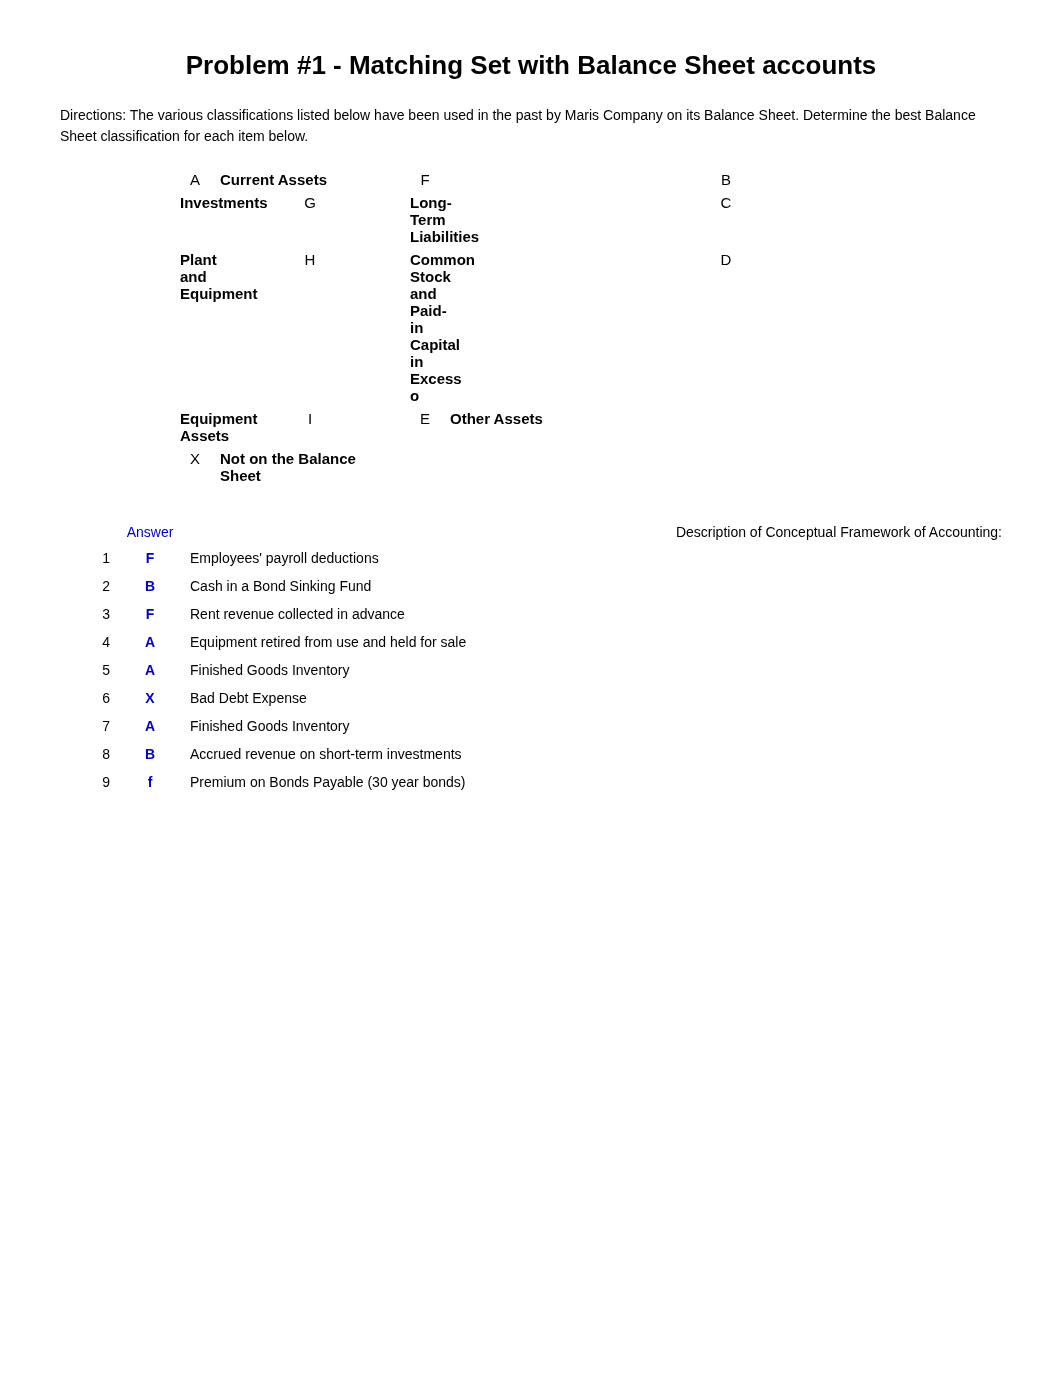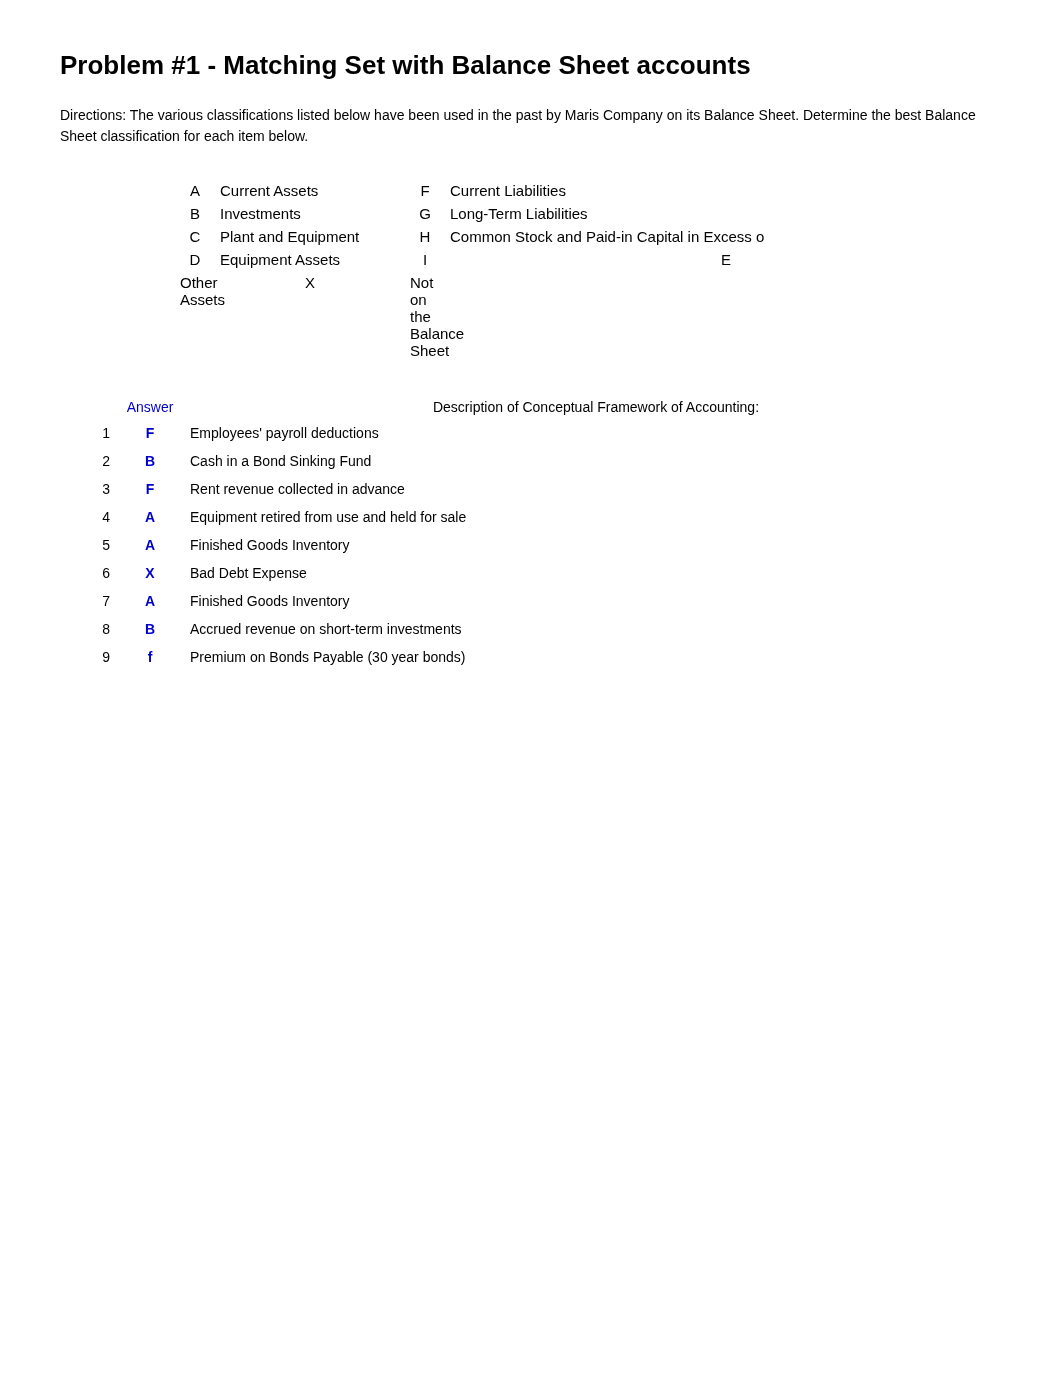--- a/index.html
+++ b/index.html
@@ -14,53 +14,54 @@
       color: #000;
       background: #fff;
       padding: 50px 60px;
       max-width: 1062px;
     }
 
     .page-title {
       font-size: 26px;
       font-weight: bold;
       margin-bottom: 24px;
+      text-align: center;
     }
 
     .directions {
       font-size: 14px;
-      margin-bottom: 35px;
+      margin-bottom: 24px;
       line-height: 1.5;
     }
 
     .classifications {
       display: grid;
       grid-template-columns: 30px 180px 30px 1fr;
       gap: 6px 10px;
       margin-left: 120px;
       margin-bottom: 36px;
     }
 
     .class-letter {
       font-weight: normal;
       text-align: center;
     }
 
     .class-label {
-      font-weight: normal;
+      font-weight: bold;
     }
 
     .answer-table {
       width: 100%;
       border-collapse: collapse;
       margin-top: 18px;
     }
 
     .answer-table th {
-      text-align: center;
+      text-align: right;
       font-weight: normal;
       font-size: 14px;
       padding: 4px 0;
       vertical-align: bottom;
     }
 
     .answer-table td {
       padding: 6px 0;
       vertical-align: middle;
       font-size: 14px;
@@ -93,21 +94,20 @@
 
 <h1 class="page-title">Problem #1 - Matching Set with Balance Sheet accounts</h1>
 
 <p class="directions">Directions:  The various classifications listed below have been used in the past by Maris Company on its Balance Sheet. Determine the best Balance Sheet classification for each item below.</p>
 
 <div class="classifications">
 
 <span class="class-letter">A</span>
     <span class="class-label">Current Assets</span>
     <span class="class-letter">F</span>
-    <span class="class-label">Current Liabilities</span>
     <span class="class-letter">B</span>
     <span class="class-label">Investments</span>
     <span class="class-letter">G</span>
     <span class="class-label">Long-Term Liabilities</span>
     <span class="class-letter">C</span>
     <span class="class-label">Plant and Equipment</span>
     <span class="class-letter">H</span>
     <span class="class-label">Common Stock and Paid-in Capital in Excess o</span>
     <span class="class-letter">D</span>
     <span class="class-label">Equipment Assets</span>

